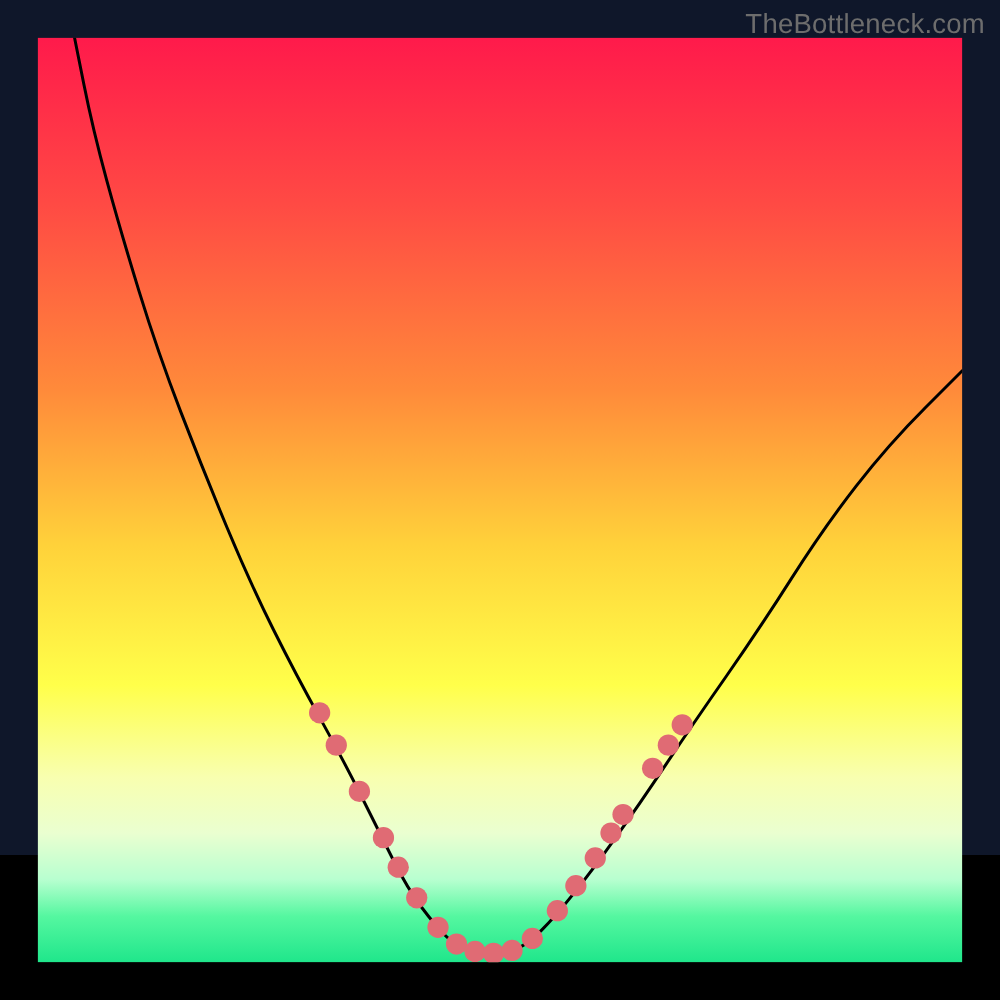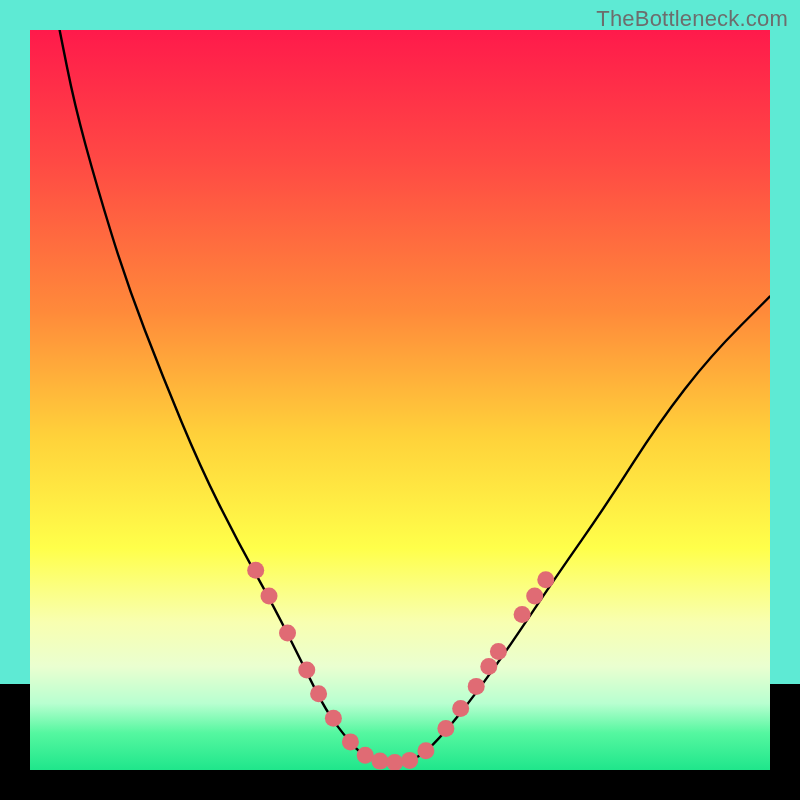--- a/index.html
+++ b/index.html
@@ -8,21 +8,21 @@
     width: 800px;
     height: 800px;
     overflow: hidden;
     background: #000;
     font-family: Arial, Helvetica, sans-serif;
   }
   .stage {
     position: relative;
     width: 800px;
     height: 684px;
-    background: #5eead4;
+    background: #0f172a;
   }
   .plot {
     position: absolute;
     left: 30px;
     top: 30px;
     width: 740px;
     height: 740px;
     overflow: hidden;
   }
   .gradient {

